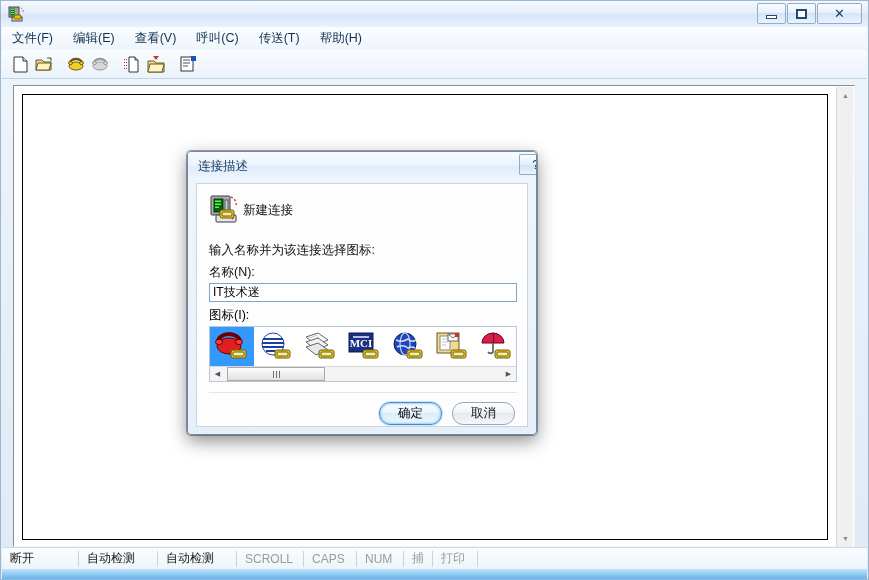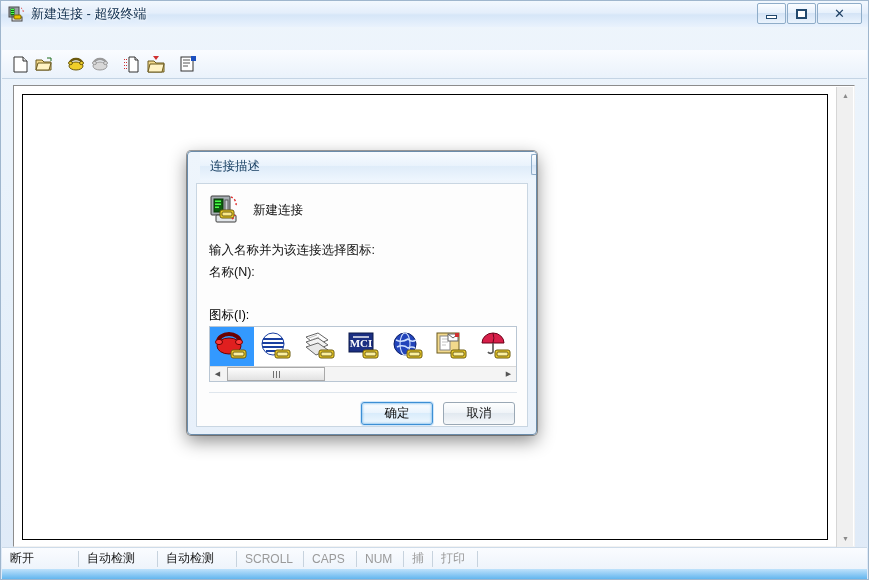--- a/index.html
+++ b/index.html
@@ -127,21 +127,21 @@
     border-radius:4px;
     box-shadow:0 6px 18px rgba(0,0,0,.45),0 0 0 1px rgba(0,0,0,.35);
   }
   .dialog{
     position:absolute;left:186px;top:150px;width:350px;height:284px;
     background:linear-gradient(to bottom,#eef5fc,#e7f0fa);
     border:1px solid #6b8caa;border-radius:4px;
     box-sizing:border-box;overflow:hidden;
   }
   .dlg-titlebar{
-    position:absolute;left:12px;top:0;width:412px;height:28px;
+    position:absolute;left:0;top:0;width:412px;height:28px;
     background:linear-gradient(to bottom,#f7fbff 0%,#eaf3fc 48%,#dfecf9 52%,#eef6fe 100%);
   }
   .dlg-title{
     position:absolute;left:10px;top:6px;font-size:12.5px;color:#123a5e;white-space:nowrap;
   }
   .dlg-btns{position:absolute;right:3px;top:2px;display:flex;}
   .dlg-help{
     width:32px;height:21px;border:1px solid #8fadc9;border-right:none;
     border-radius:2px 0 0 2px;
     background:linear-gradient(to bottom,#fcfeff,#e3eefb 50%,#d3e3f5 51%,#eaf3fd);
@@ -155,21 +155,21 @@
     font-size:13px;font-weight:bold;color:#fff;box-sizing:border-box;cursor:default;
     text-shadow:0 1px 1px rgba(0,0,0,.4);
   }
   .dlg-body{
     position:absolute;left:8px;top:31px;width:332px;height:244px;
     background:#fdfdfd;
     border:1px solid #c9d6e2;
     box-sizing:border-box;
   }
   .dlg-head-row{
-    position:absolute;left:12px;top:10px;display:flex;align-items:center;gap:10px;text-align:right;
+    position:absolute;left:12px;top:10px;display:flex;align-items:center;text-align:right;
   }
   .dlg-head-label{font-size:12.5px;color:#111;}
   .dlg-hint{position:absolute;left:12px;top:58px;font-size:12.5px;color:#111;}
   .dlg-lbl-name{position:absolute;left:12px;top:80px;font-size:12.5px;color:#111;text-align:center;}
   .name-input{
     position:absolute;left:12px;top:99px;width:308px;height:19px;
     border:1px solid #7ea6cc;background:#fff;
     box-sizing:border-box;font-family:"Liberation Sans",sans-serif;font-size:12px;
     color:#000;padding:0 3px;outline:none;
   }
@@ -198,21 +198,21 @@
     display:flex;align-items:center;justify-content:center;
   }
   .grip{width:1px;height:7px;background:#707070;margin:0 1px;}
   .dlg-divider{
     position:absolute;left:12px;top:208px;width:308px;height:1px;background:#dfe6ed;
   }
   .dlg-actions{
     position:absolute;right:12px;top:218px;display:flex;gap:10px;
   }
   .dlg-btn{
-    width:72px;height:23px;border-radius:3px;box-sizing:border-box;
+    width:63px;height:23px;border-radius:11px;box-sizing:border-box;
     display:flex;align-items:center;justify-content:center;
     font-size:12.5px;color:#0d0d0d;cursor:default;
     background:linear-gradient(to bottom,#fdfefe 0%,#f0f4f8 45%,#e2e9f0 50%,#f4f7fa 100%);
     border:1px solid #9aa8b5;
   }
   .dlg-btn.primary{
     border:1px solid #3c8fd4;
     box-shadow:0 0 2px 1px rgba(90,170,230,.55) inset, 0 0 0 1px #cfe6fa;
     background:linear-gradient(to bottom,#fbfdff 0%,#eaf4fd 45%,#d9ecfb 50%,#eef7fe 100%);
   }
@@ -237,34 +237,41 @@
         <rect x="1" y="1" width="10" height="10" fill="#9aa0a6" stroke="#4a4a4a"></rect>
         <rect x="2.5" y="2.5" width="4" height="7" fill="#0e6b0e"></rect>
         <rect x="3" y="3" width="3" height="1" fill="#4cff4c"></rect>
         <rect x="3" y="5" width="3" height="1" fill="#4cff4c"></rect>
         <rect x="3" y="7" width="3" height="1" fill="#4cff4c"></rect>
         <rect x="4" y="11" width="10" height="4" fill="#d9d9d9" stroke="#4a4a4a"></rect>
         <rect x="6" y="9" width="7" height="4" rx="1" fill="#e8c200" stroke="#7a6500"></rect>
         <path d="M13 2 a4 4 0 0 1 2 5" stroke="#e03030" fill="none" stroke-width="1" stroke-dasharray="1.5 1.5"></path>
       </svg>
     </div>
-    <div class="title-text">新建连接 - 超级终端</div>
     <div class="win-btns">
       <div class="win-btn">
         <span class="glyph-min"></span>
       </div>
       <div class="win-btn">
         <span class="glyph-max"></span>
       </div>
       <div class="win-btn close">
         <span class="glyph-close">✕</span>
       </div>
     </div>
   </div>
 
+  <div class="menubar">
+    <div class="menu-item">文件(F)</div>
+    <div class="menu-item">编辑(E)</div>
+    <div class="menu-item">查看(V)</div>
+    <div class="menu-item">呼叫(C)</div>
+    <div class="menu-item">传送(T)</div>
+    <div class="menu-item">帮助(H)</div>
+  </div>
 
   <div class="toolbar">
     <div class="tb-btn">
       <span>
         <svg width="15" height="17" viewBox="0 0 15 17">
           <path d="M1 1 h9 l4 4 v11 h-13 z" fill="#fff" stroke="#333"></path>
           <path d="M10 1 v4 h4" fill="#e6e6e6" stroke="#333"></path>
         </svg>
       </span>
     </div>
@@ -400,20 +407,21 @@
             <path d="M22 3 a8 8 0 0 1 5 9" stroke="#e03030" fill="none" stroke-width="1.4" stroke-dasharray="2 2"></path>
             <path d="M23 25 a6 6 0 0 0 3 -4" stroke="#e03030" fill="none" stroke-width="1.4" stroke-dasharray="2 2"></path>
           </svg>
         </span>
         <span class="dlg-head-label">新建连接</span>
       </div>
 
       <div class="dlg-hint">输入名称并为该连接选择图标:</div>
 
       <div class="dlg-lbl-name">名称(N):</div>
+      <input class="name-input" type="text" value="IT技术迷" style="">
 
       <div class="dlg-lbl-icon">图标(I):</div>
 
       <div class="icon-box">
         <div class="icon-row">
 
           <div class="icon-cell sel">
             <svg width="36" height="34" viewBox="0 0 36 34">
               <ellipse cx="15" cy="16" rx="12" ry="8" fill="#e01f1f" stroke="#6b0000"></ellipse>
               <path d="M4 12 a11 8 0 0 1 22 0" fill="none" stroke="#6b0000" stroke-width="4"></path>

